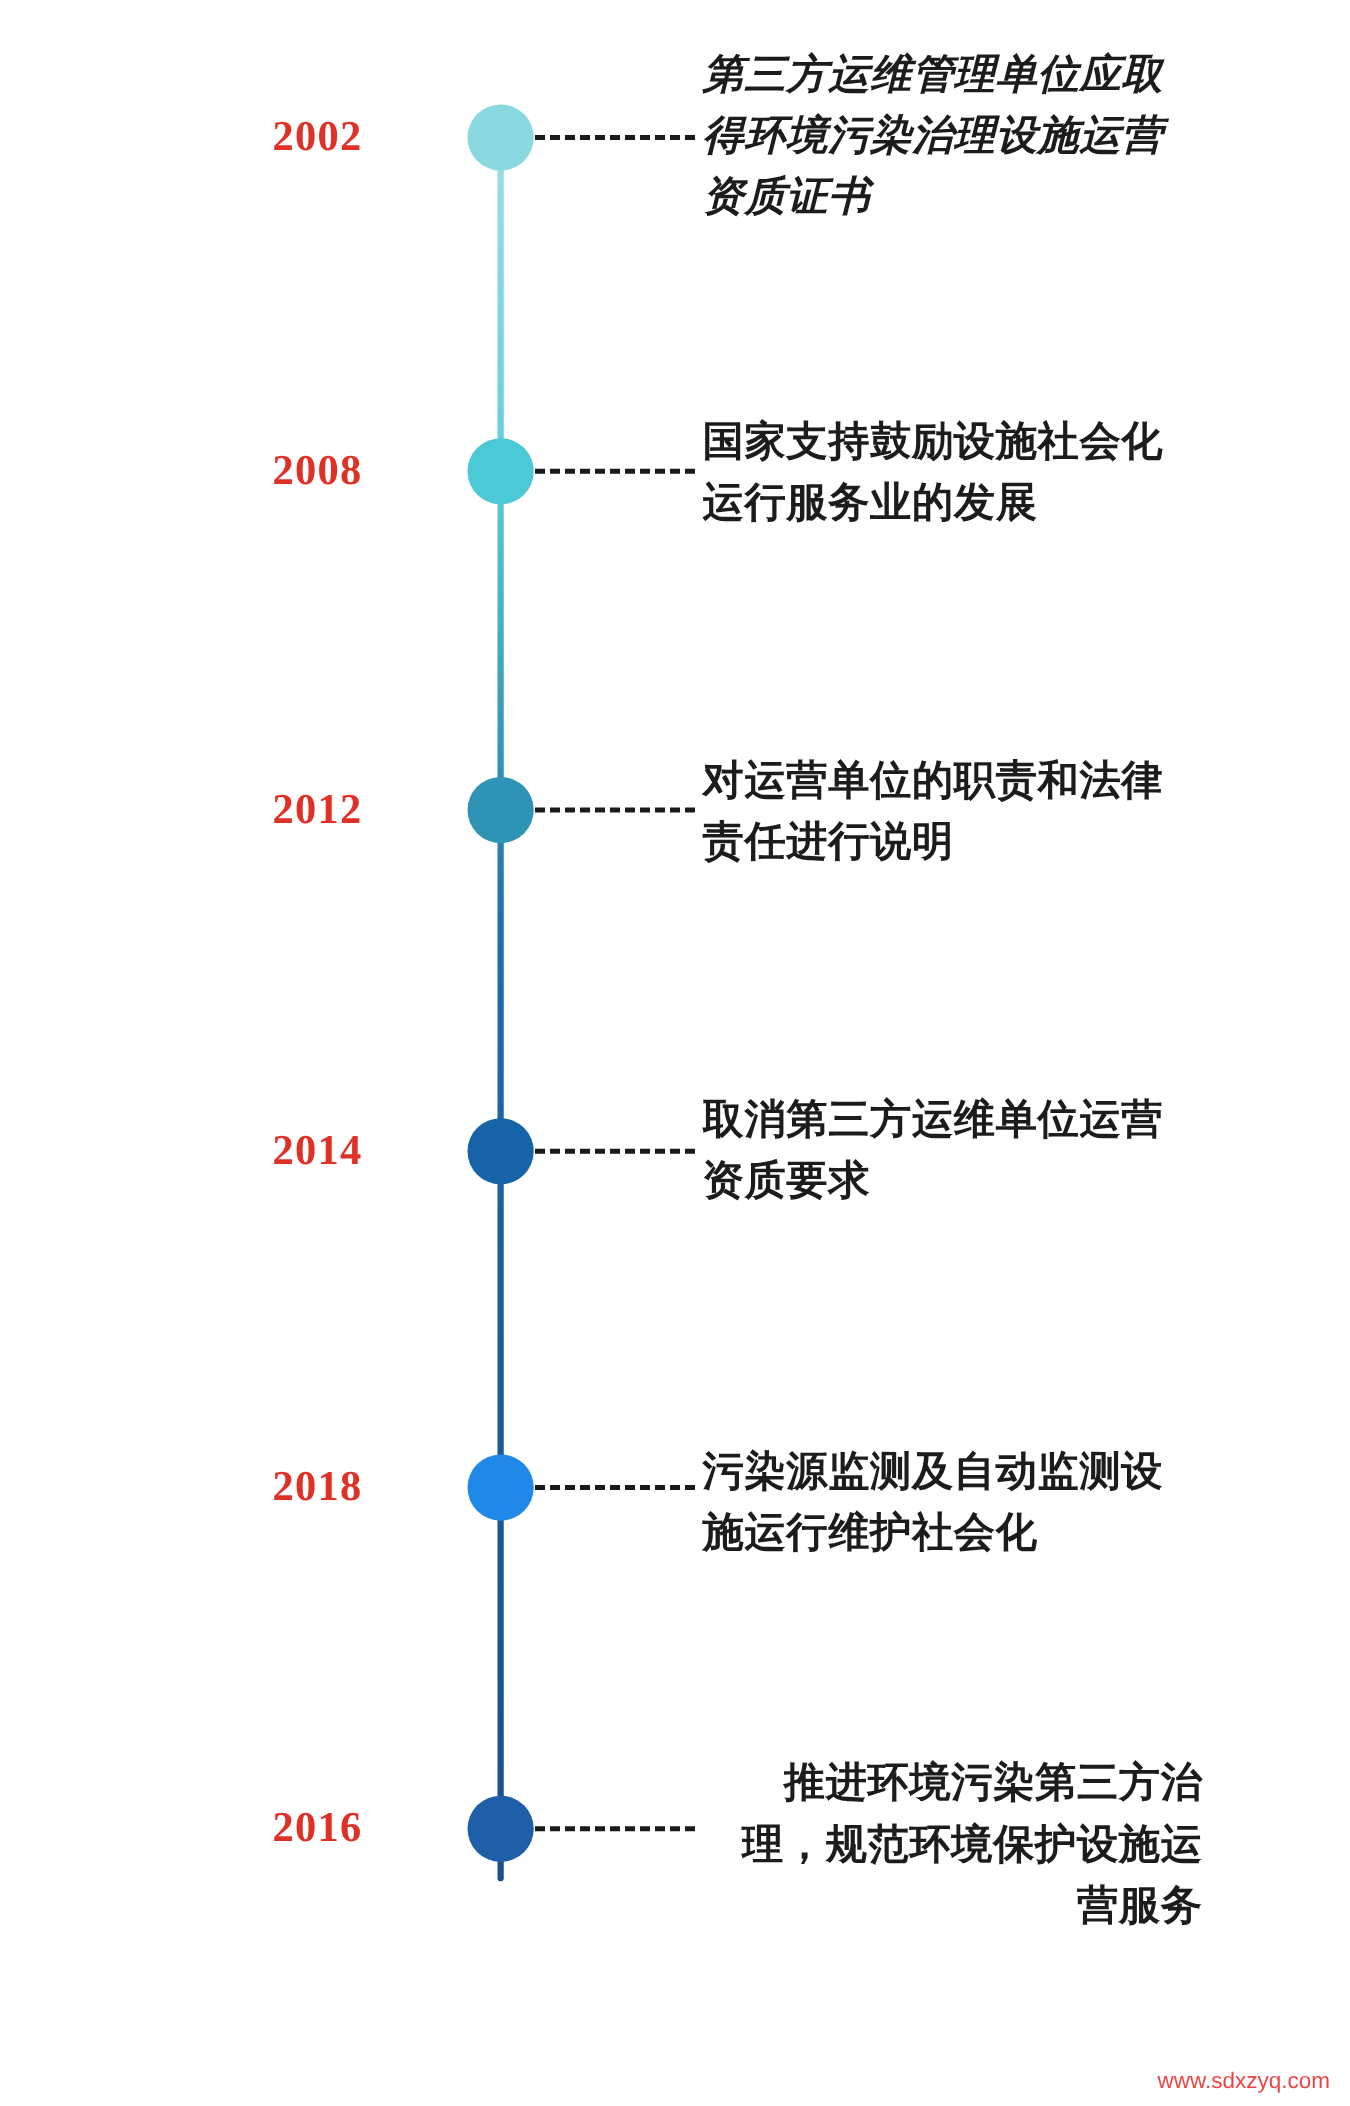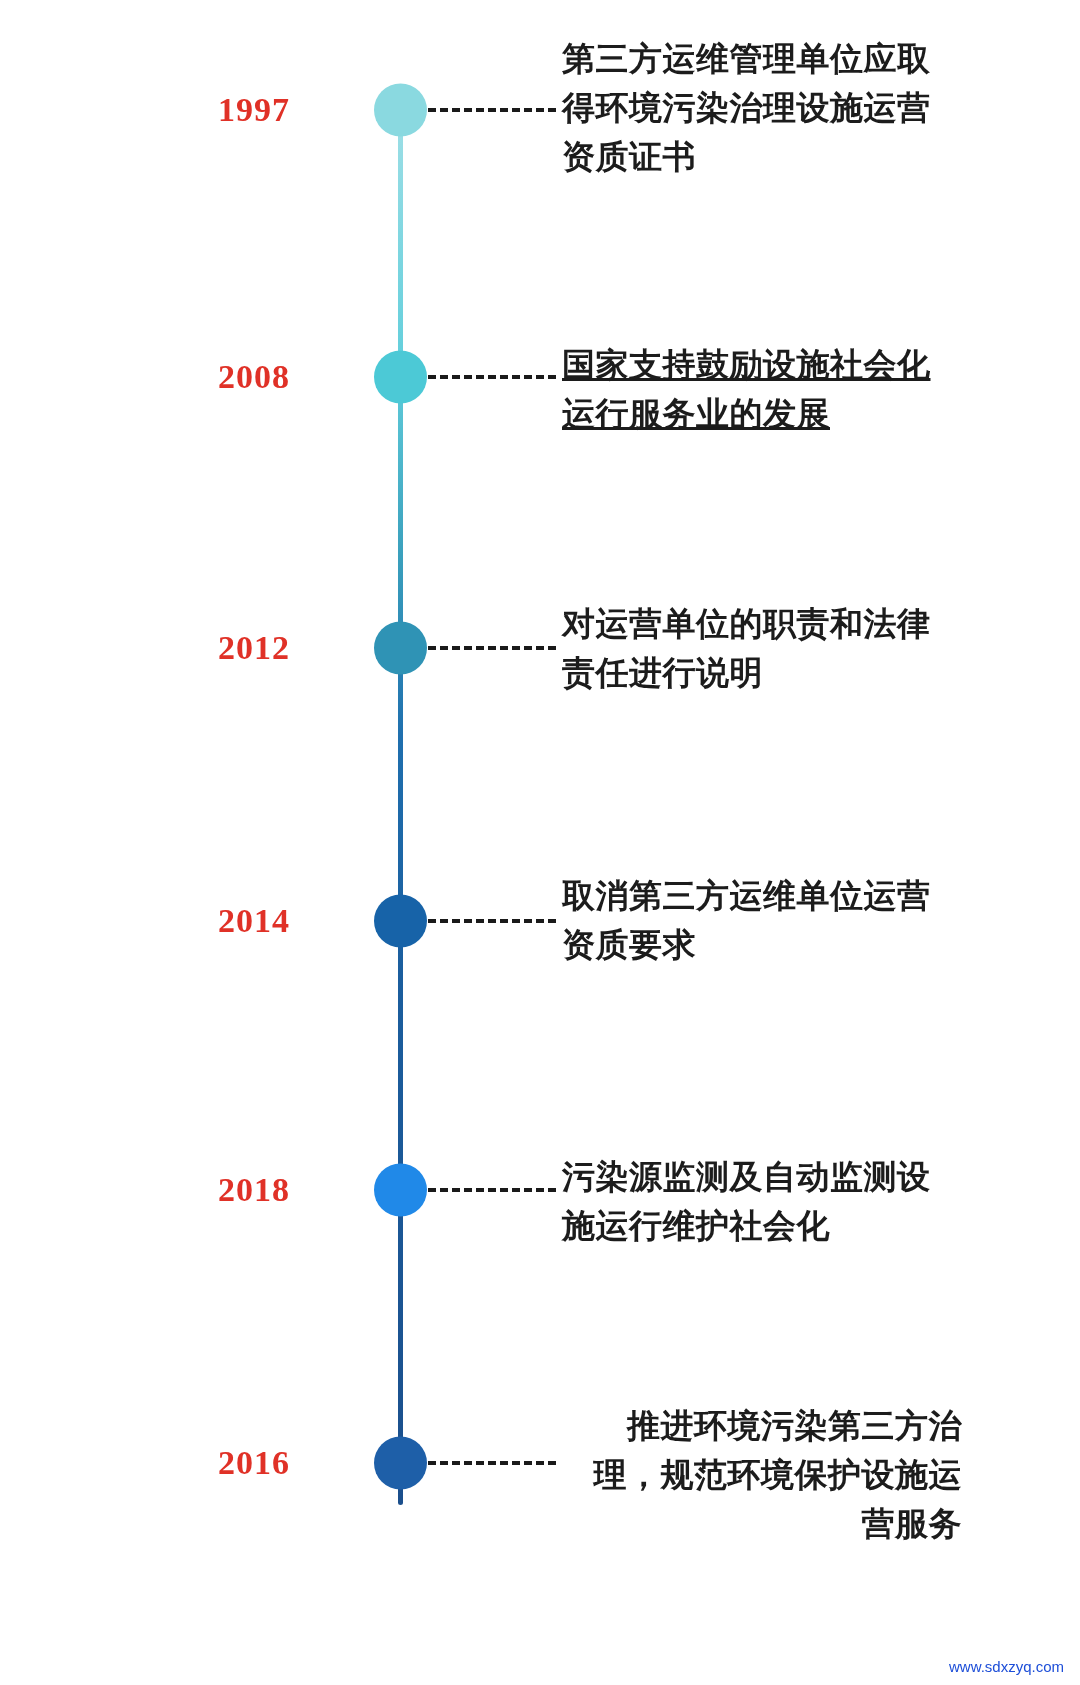--- a/index.html
+++ b/index.html
@@ -79,44 +79,44 @@
     line-height: 49px;
     letter-spacing: 0.5px;
   }
   .desc.center {
     transform: translateY(-50%);
   }
   .watermark {
     position: absolute;
     right: 16px;
     bottom: 10px;
-    color: #1d4ed8;
-    font-size: 15px;
+    color: #ef4444;
+    font-size: 18px;
     font-family: "Liberation Sans", sans-serif;
     margin-left: 40px;
   }
 </style>
 </head>
 <body>
 
 <div id="timeline">
   <div class="spine"></div>
 
   <div class="event" style="top:110px;">
-    <div class="year">1997</div>
+    <div class="year">2002</div>
     <div class="dot" style="background:#8ad9e0;"></div>
     <div class="dash"></div>
-    <div class="desc" style="top:-76px;">第三方运维管理单位应取得环境污染治理设施运营资质证书</div>
+    <div class="desc" style="top:-76px;font-style:italic;">第三方运维管理单位应取得环境污染治理设施运营资质证书</div>
   </div>
 
   <div class="event" style="top:377px;">
     <div class="year">2008</div>
     <div class="dot" style="background:#4cc9d6;"></div>
     <div class="dash"></div>
-    <div class="desc center" style="top:12px;text-decoration:underline;">国家支持鼓励设施社会化运行服务业的发展</div>
+    <div class="desc center" style="top:0px;">国家支持鼓励设施社会化运行服务业的发展</div>
   </div>
 
   <div class="event" style="top:648px;">
     <div class="year">2012</div>
     <div class="dot" style="background:#2f93b5;"></div>
     <div class="dash"></div>
     <div class="desc center" style="top:0px;">对运营单位的职责和法律责任进行说明</div>
   </div>
 
   <div class="event" style="top:921px;">

